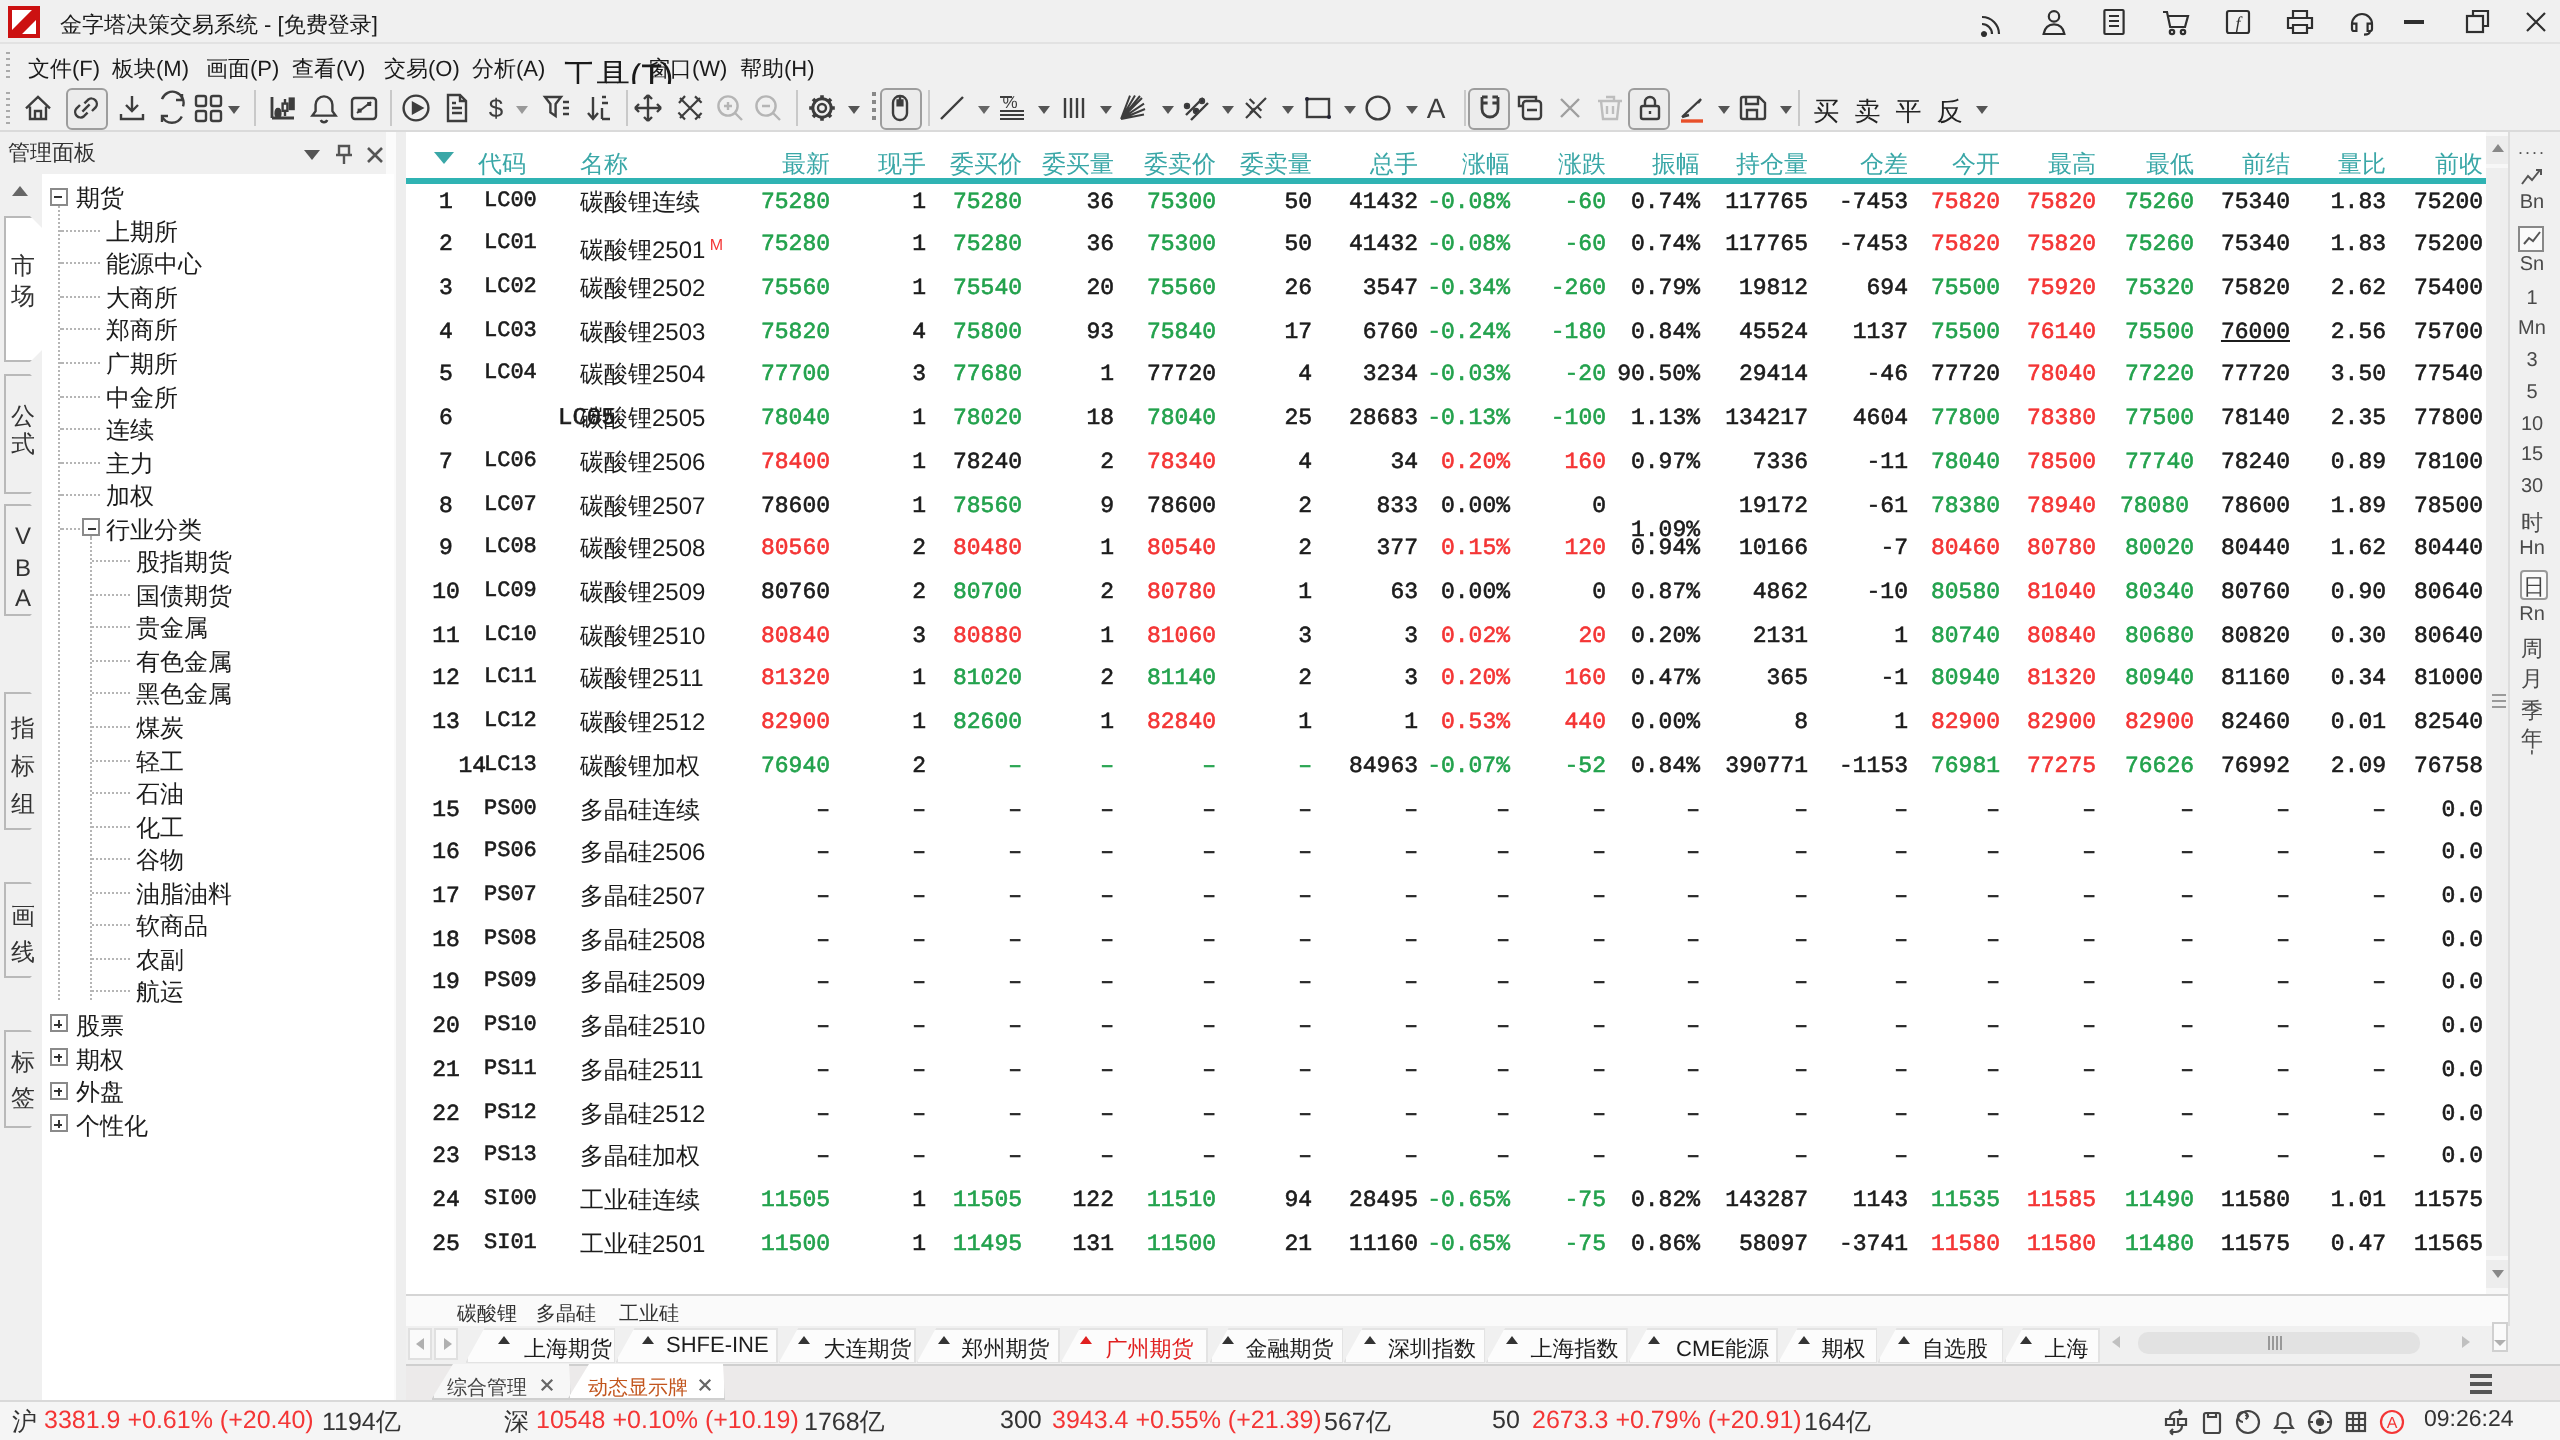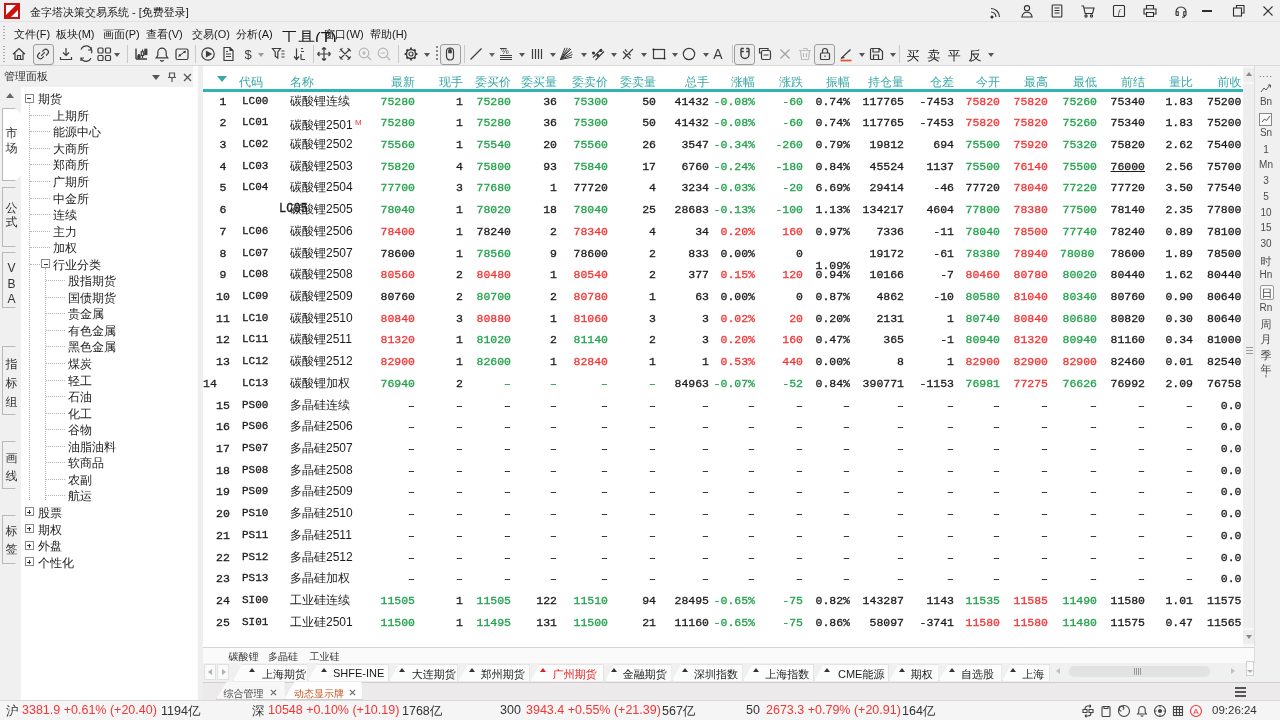--- a/index.html
+++ b/index.html
@@ -454,21 +454,21 @@
       <div class="abs" style="left:87px;top:0;font-size:12px;">碳酸锂2504</div>
       <div class="abs" style="right:827.5px;top:0;font-size:11.5px;font-family:'Liberation Mono',monospace;-webkit-text-stroke:0.3px #23a24d;color:#23a24d;">77700</div>
       <div class="abs" style="right:779.5px;top:0;font-size:11.5px;font-family:'Liberation Mono',monospace;-webkit-text-stroke:0.3px #1c1c1c;color:#1c1c1c;">3</div>
       <div class="abs" style="right:731.5px;top:0;font-size:11.5px;font-family:'Liberation Mono',monospace;-webkit-text-stroke:0.3px #23a24d;color:#23a24d;">77680</div>
       <div class="abs" style="right:685.5px;top:0;font-size:11.5px;font-family:'Liberation Mono',monospace;-webkit-text-stroke:0.3px #1c1c1c;color:#1c1c1c;">1</div>
       <div class="abs" style="right:634.5px;top:0;font-size:11.5px;font-family:'Liberation Mono',monospace;-webkit-text-stroke:0.3px #1c1c1c;color:#1c1c1c;">77720</div>
       <div class="abs" style="right:586.5px;top:0;font-size:11.5px;font-family:'Liberation Mono',monospace;-webkit-text-stroke:0.3px #1c1c1c;color:#1c1c1c;">4</div>
       <div class="abs" style="right:533.5px;top:0;font-size:11.5px;font-family:'Liberation Mono',monospace;-webkit-text-stroke:0.3px #1c1c1c;color:#1c1c1c;">3234</div>
       <div class="abs" style="right:487.5px;top:0;font-size:11.5px;font-family:'Liberation Mono',monospace;-webkit-text-stroke:0.3px #23a24d;color:#23a24d;">-0.03%</div>
       <div class="abs" style="right:439.5px;top:0;font-size:11.5px;font-family:'Liberation Mono',monospace;-webkit-text-stroke:0.3px #23a24d;color:#23a24d;">-20</div>
-      <div class="abs" style="right:392.5px;top:0;font-size:11.5px;font-family:'Liberation Mono',monospace;-webkit-text-stroke:0.3px #1c1c1c;color:#1c1c1c;">6.69%</div>
+      <div class="abs" style="right:392.5px;top:0;font-size:11.5px;font-family:'Liberation Mono',monospace;-webkit-text-stroke:0.3px #1c1c1c;color:#1c1c1c;">90.50%</div>
       <div class="abs" style="right:338.5px;top:0;font-size:11.5px;font-family:'Liberation Mono',monospace;-webkit-text-stroke:0.3px #1c1c1c;color:#1c1c1c;">29414</div>
       <div class="abs" style="right:288.5px;top:0;font-size:11.5px;font-family:'Liberation Mono',monospace;-webkit-text-stroke:0.3px #1c1c1c;color:#1c1c1c;">-46</div>
       <div class="abs" style="right:242.5px;top:0;font-size:11.5px;font-family:'Liberation Mono',monospace;-webkit-text-stroke:0.3px #1c1c1c;color:#1c1c1c;">77720</div>
       <div class="abs" style="right:194.5px;top:0;font-size:11.5px;font-family:'Liberation Mono',monospace;-webkit-text-stroke:0.3px #f43535;color:#f43535;">78040</div>
       <div class="abs" style="right:145.5px;top:0;font-size:11.5px;font-family:'Liberation Mono',monospace;-webkit-text-stroke:0.3px #23a24d;color:#23a24d;">77220</div>
       <div class="abs" style="right:97.5px;top:0;font-size:11.5px;font-family:'Liberation Mono',monospace;-webkit-text-stroke:0.3px #1c1c1c;color:#1c1c1c;">77720</div>
       <div class="abs" style="right:49.5px;top:0;font-size:11.5px;font-family:'Liberation Mono',monospace;-webkit-text-stroke:0.3px #1c1c1c;color:#1c1c1c;">3.50</div>
       <div class="abs" style="right:1.0px;top:0;font-size:11.5px;font-family:'Liberation Mono',monospace;-webkit-text-stroke:0.3px #1c1c1c;color:#1c1c1c;">77540</div>
     </div>
     <div class="abs" style="left:0;top:133.10px;width:1039.5px;height:21.72px;line-height:21.72px;">
@@ -649,21 +649,21 @@
       <div class="abs" style="right:338.5px;top:0;font-size:11.5px;font-family:'Liberation Mono',monospace;-webkit-text-stroke:0.3px #1c1c1c;color:#1c1c1c;">8</div>
       <div class="abs" style="right:288.5px;top:0;font-size:11.5px;font-family:'Liberation Mono',monospace;-webkit-text-stroke:0.3px #1c1c1c;color:#1c1c1c;">1</div>
       <div class="abs" style="right:242.5px;top:0;font-size:11.5px;font-family:'Liberation Mono',monospace;-webkit-text-stroke:0.3px #f43535;color:#f43535;">82900</div>
       <div class="abs" style="right:194.5px;top:0;font-size:11.5px;font-family:'Liberation Mono',monospace;-webkit-text-stroke:0.3px #f43535;color:#f43535;">82900</div>
       <div class="abs" style="right:145.5px;top:0;font-size:11.5px;font-family:'Liberation Mono',monospace;-webkit-text-stroke:0.3px #f43535;color:#f43535;">82900</div>
       <div class="abs" style="right:97.5px;top:0;font-size:11.5px;font-family:'Liberation Mono',monospace;-webkit-text-stroke:0.3px #1c1c1c;color:#1c1c1c;">82460</div>
       <div class="abs" style="right:49.5px;top:0;font-size:11.5px;font-family:'Liberation Mono',monospace;-webkit-text-stroke:0.3px #1c1c1c;color:#1c1c1c;">0.01</div>
       <div class="abs" style="right:1.0px;top:0;font-size:11.5px;font-family:'Liberation Mono',monospace;-webkit-text-stroke:0.3px #1c1c1c;color:#1c1c1c;">82540</div>
     </div>
     <div class="abs" style="left:0;top:306.86px;width:1039.5px;height:21.72px;line-height:21.72px;">
-      <div class="abs" style="left:0px;top:0;width:40px;text-align:left;font-size:11.5px;font-family:'Liberation Mono',monospace;-webkit-text-stroke:0.3px #1c1c1c;">14</div>
+      <div class="abs" style="left:0px;top:0;width:40px;text-align:right;font-size:11.5px;font-family:'Liberation Mono',monospace;-webkit-text-stroke:0.3px #1c1c1c;">14</div>
       <div class="abs" style="left:39px;top:0;font-size:11px;font-family:'Liberation Mono',monospace;-webkit-text-stroke:0.3px #1c1c1c;">LC13</div>
       <div class="abs" style="left:87px;top:0;font-size:12px;">碳酸锂加权</div>
       <div class="abs" style="right:827.5px;top:0;font-size:11.5px;font-family:'Liberation Mono',monospace;-webkit-text-stroke:0.3px #23a24d;color:#23a24d;">76940</div>
       <div class="abs" style="right:779.5px;top:0;font-size:11.5px;font-family:'Liberation Mono',monospace;-webkit-text-stroke:0.3px #1c1c1c;color:#1c1c1c;">2</div>
       <div class="abs" style="right:731.5px;top:0;font-size:11.5px;font-family:'Liberation Mono',monospace;-webkit-text-stroke:0.3px #23a24d;color:#23a24d;">–</div>
       <div class="abs" style="right:685.5px;top:0;font-size:11.5px;font-family:'Liberation Mono',monospace;-webkit-text-stroke:0.3px #23a24d;color:#23a24d;">–</div>
       <div class="abs" style="right:634.5px;top:0;font-size:11.5px;font-family:'Liberation Mono',monospace;-webkit-text-stroke:0.3px #23a24d;color:#23a24d;">–</div>
       <div class="abs" style="right:586.5px;top:0;font-size:11.5px;font-family:'Liberation Mono',monospace;-webkit-text-stroke:0.3px #23a24d;color:#23a24d;">–</div>
       <div class="abs" style="right:533.5px;top:0;font-size:11.5px;font-family:'Liberation Mono',monospace;-webkit-text-stroke:0.3px #1c1c1c;color:#1c1c1c;">84963</div>
       <div class="abs" style="right:487.5px;top:0;font-size:11.5px;font-family:'Liberation Mono',monospace;-webkit-text-stroke:0.3px #23a24d;color:#23a24d;">-0.07%</div>

